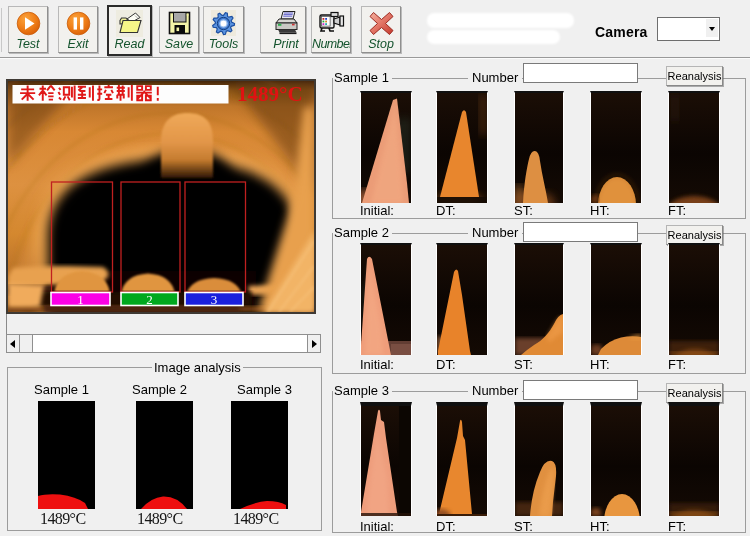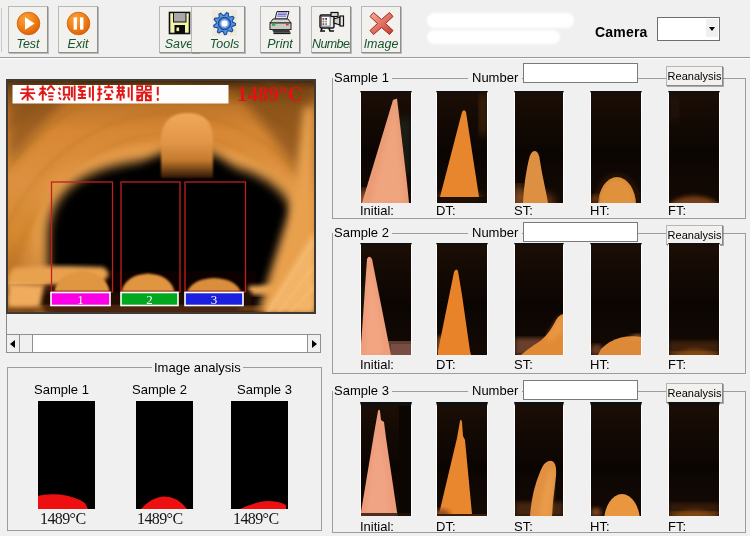--- a/index.html
+++ b/index.html
@@ -40,40 +40,50 @@
             <stop offset="55%" stop-color="#f08019"></stop>
             <stop offset="100%" stop-color="#d95f07"></stop>
           </radialGradient>
         </defs>
         <circle cx="13.5" cy="13.5" r="11.3" fill="url(#og2)" stroke="#c85a08" stroke-width="0.8"></circle>
         <rect x="8.6" y="7.4" width="3.4" height="12.2" fill="#fff"></rect>
         <rect x="15" y="7.4" width="3.4" height="12.2" fill="#fff"></rect>
       </svg>
       <span class="lb">Exit</span>
     </div>
+<div class="tbtn" style="left:107px;width:41px;border:2px solid #2b2b2b;top:5px;height:47px;">
+      <svg class="ic" width="27" height="27" viewBox="0 0 27 27">
+        <rect x="0" y="0" width="27" height="27" fill="#eeece0"></rect>
+        <path d="M11,9 L19.5,3 L24,7.5 L16,12 Z" fill="#fdfdf4" stroke="#333" stroke-width="1"></path>
+        <path d="M20.5,4.5 L22.5,6.5 M19,5.5 L21.5,8" stroke="#888" stroke-width="0.7"></path>
+        <path d="M4,10.5 L5.5,8 L10,8 L12,10.5 L22,10.5 L22,13 L4,14 Z" fill="#f0f098" stroke="#333" stroke-width="1.1"></path>
+        <path d="M4,22.5 L7,10.5 L25,10.5 L21.5,22.5 Z" fill="#f6f688" stroke="#333" stroke-width="1.1"></path>
+      </svg>
+      <span class="lb">Read</span>
+    </div>
 <div class="tbtn" style="left:159px;width:38px;">
       <svg class="ic" width="27" height="27" viewBox="0 0 27 27">
         <rect x="3.5" y="2.5" width="20" height="21" fill="#f4f4a8" stroke="#111" stroke-width="1.6"></rect>
         <rect x="7.5" y="2.5" width="12.5" height="9.5" fill="#a8a8a8" stroke="#111" stroke-width="1"></rect>
         <rect x="8.5" y="15" width="10.5" height="8.5" fill="#0a0a0a"></rect>
         <rect x="10.5" y="17.5" width="2.6" height="3.6" fill="#f4f4a8"></rect>
         <rect x="20.8" y="4" width="1.6" height="1.8" fill="#f4f4a8"></rect>
       </svg>
       <span class="lb">Save</span>
     </div>
-<div class="tbtn" style="left:191px;width:39px;padding-left:13px;">
+<div class="tbtn" style="left:203px;width:39px;">
       <svg class="ic" width="27" height="27" viewBox="0 0 27 27">
         <rect x="1" y="0" width="25" height="26" fill="#eeeadd"></rect>
         <path d="M24.5,13.5 L24.3,15.4 L21.2,16.3 L20.6,17.6 L21.9,20.6 L20.6,21.9 L17.6,20.6 L16.3,21.2 L15.4,24.3 L13.5,24.5 L12.1,21.6 L10.7,21.2 L8.0,23.0 L6.4,21.9 L7.2,18.8 L6.4,17.6 L3.2,17.3 L2.7,15.4 L5.3,13.5 L5.4,12.1 L3.2,9.7 L4.0,8.0 L7.2,8.2 L8.2,7.2 L8.0,4.0 L9.7,3.2 L12.1,5.4 L13.5,5.3 L15.4,2.7 L17.3,3.2 L17.6,6.4 L18.8,7.2 L21.9,6.4 L23.0,8.0 L21.2,10.7 L21.6,12.1 Z" fill="#5a93e0" stroke="#1c4fa0" stroke-width="1.2"></path>
         <circle cx="13.5" cy="13.5" r="6.2" fill="#3e77cc" stroke="#16407e" stroke-width="1"></circle>
         <circle cx="13.5" cy="13.5" r="3.6" fill="#fff" stroke="#9cc0ee" stroke-width="1.4"></circle>
       </svg>
       <span class="lb">Tools</span>
     </div>
-<div class="tbtn" style="left:260px;width:38px;">
+<div class="tbtn" style="left:260px;width:38px;padding-left:6px;">
       <svg class="ic" width="27" height="27" viewBox="0 0 27 27">
         <path d="M8,9 L10,1.5 L22,1.5 L20,9 Z" fill="#e8e8f0" stroke="#222" stroke-width="1"></path>
         <path d="M11,3 L20,3 M10.6,4.6 L19.6,4.6 M10.2,6.2 L19.2,6.2" stroke="#6666cc" stroke-width="1"></path>
         <path d="M3,13 L6,9 L21,9 L24,13 Z" fill="#d7d7d2" stroke="#222" stroke-width="1"></path>
         <rect x="3" y="13" width="21" height="6.5" fill="#c9c9c4" stroke="#222" stroke-width="1"></rect>
         <rect x="5" y="13.8" width="3.4" height="2" fill="#2fae4f"></rect>
         <rect x="19" y="13.8" width="2.6" height="1.6" fill="#cc3333"></rect>
         <path d="M5,19.5 L22,19.5 L23.5,22.5 L6.5,22.5 Z" fill="#3a3a3a"></path>
         <rect x="6.5" y="22.5" width="17" height="1.6" fill="#1a1a1a"></rect>
       </svg>
@@ -100,21 +110,21 @@
       <svg class="ic" width="27" height="27" viewBox="0 0 27 27">
         <defs>
           <linearGradient id="xg" x1="0" y1="0" x2="1" y2="1">
             <stop offset="0%" stop-color="#f4b2a0"></stop>
             <stop offset="45%" stop-color="#e4796a"></stop>
             <stop offset="100%" stop-color="#c4372b"></stop>
           </linearGradient>
         </defs>
         <path d="M5.5,2.5 L13.5,9.5 L21.5,2.5 L25,6.5 L17.5,13.5 L25,20.5 L21.5,24.5 L13.5,17.5 L5.5,24.5 L2,20.5 L9.5,13.5 L2,6.5 Z" fill="url(#xg)" stroke="#9c2a20" stroke-width="1"></path>
       </svg>
-      <span class="lb">Image</span>
+      <span class="lb">Stop</span>
     </div>
 <div class="abs" style="left:0;top:57px;width:750px;height:1px;background:#9a9a9a;"></div>
 <div class="abs" style="left:0;top:58px;width:750px;height:1px;background:#fbfbfb;"></div>
 <div class="abs" style="left:1px;top:8px;width:1px;height:44px;background:#c8c8c8;"></div>
 <div class="abs" style="left:427px;top:13px;width:147px;height:15px;background:#fff;border-radius:7px;filter:blur(1.2px);"></div>
 <div class="abs" style="left:427px;top:30px;width:133px;height:14px;background:#fff;border-radius:7px;filter:blur(1.2px);"></div>
 <div class="abs" style="left:595px;top:24px;font-size:14px;font-weight:bold;letter-spacing:0.2px;color:#000;">Camera</div>
 <div class="abs" style="left:657px;top:17px;width:61px;height:22px;background:#fff;border:1px solid #6e6e6e;">
       <div class="abs" style="right:1px;top:1px;width:12px;height:18px;background:#f0f0f0;">
         <div class="abs" style="left:2.5px;top:7.5px;width:0;height:0;border-left:3.5px solid transparent;border-right:3.5px solid transparent;border-top:4.5px solid #000;"></div>

